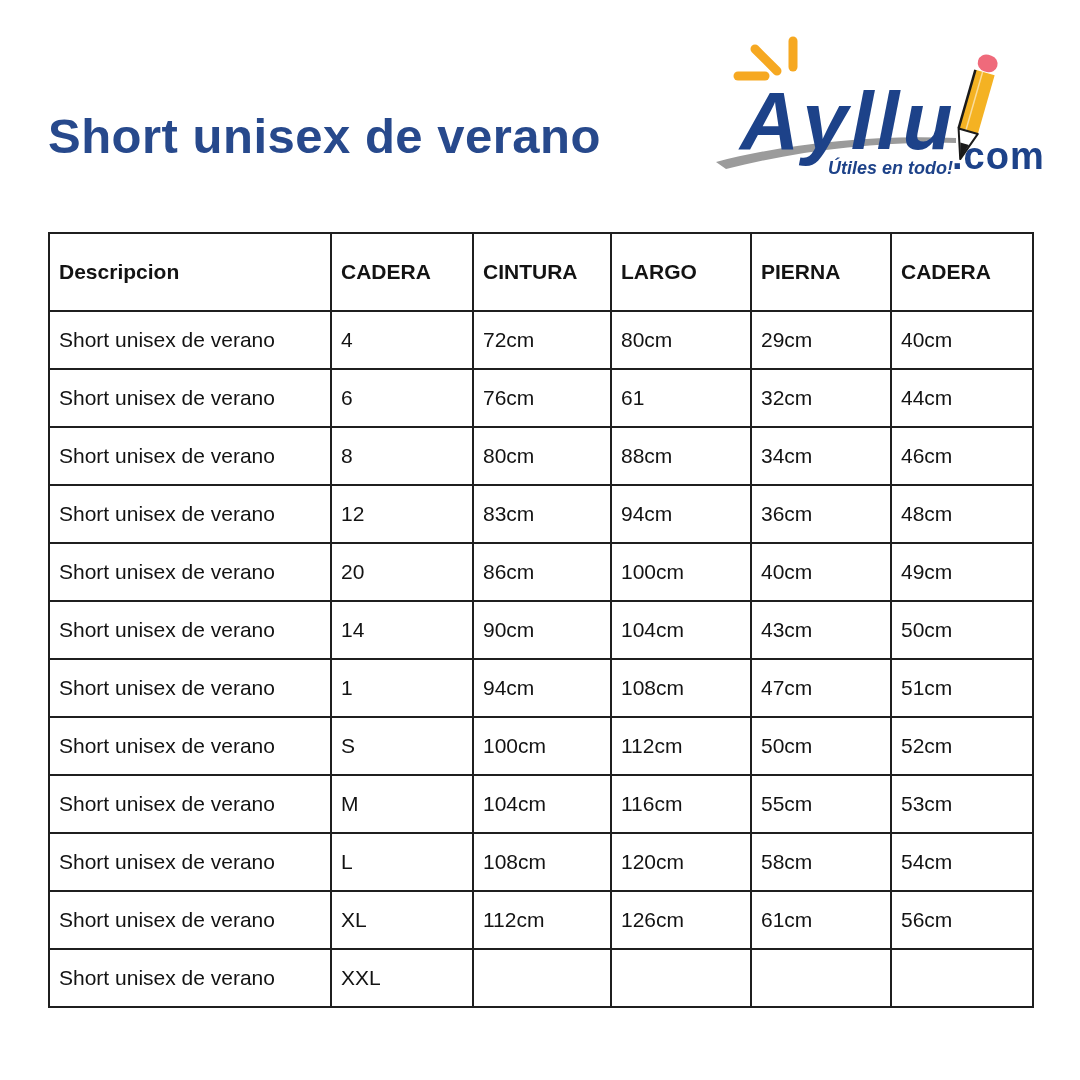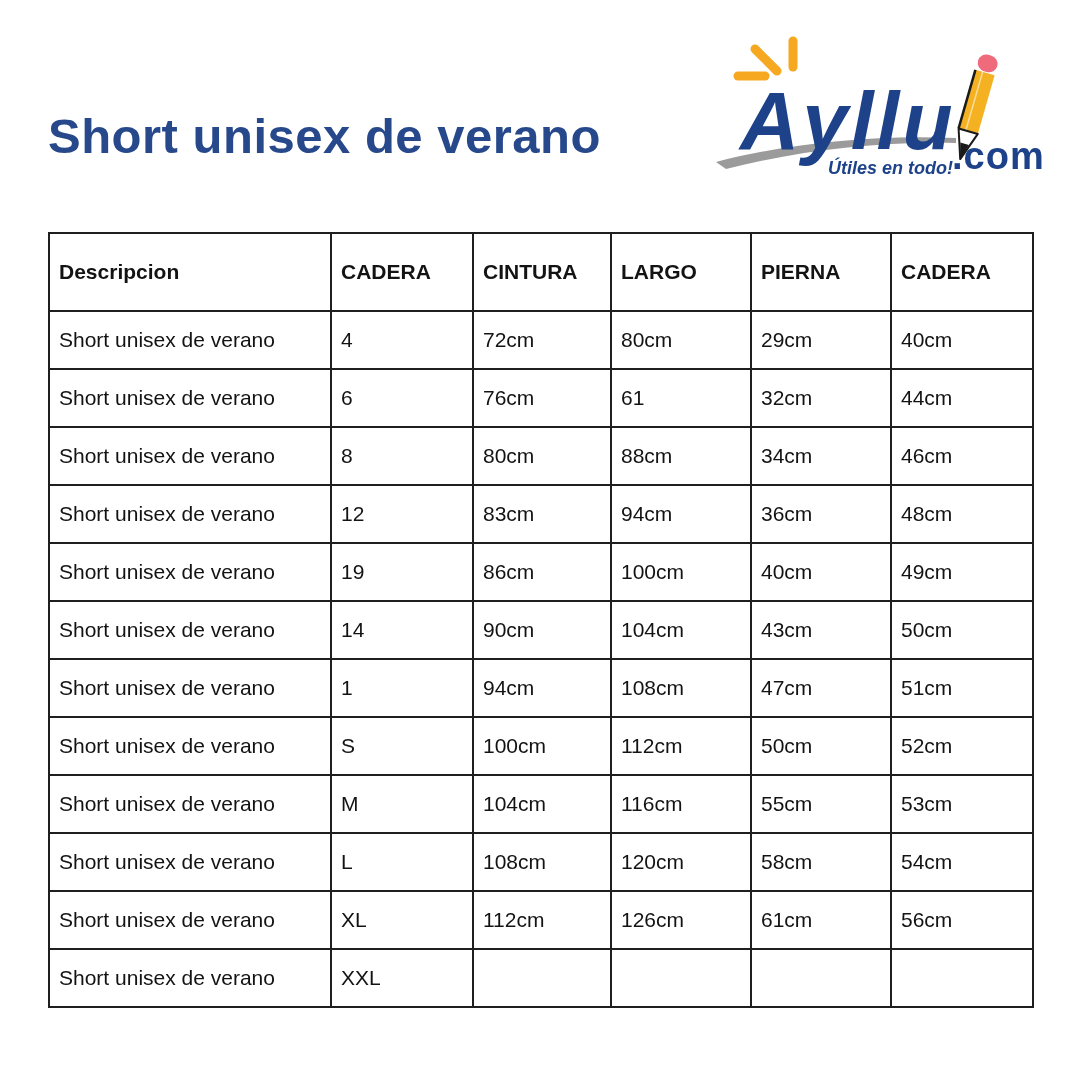--- a/index.html
+++ b/index.html
@@ -152,21 +152,21 @@
         <tr>
           <td>Short unisex de verano</td>
           <td>12</td>
           <td>83cm</td>
           <td>94cm</td>
           <td>36cm</td>
           <td>48cm</td>
         </tr>
         <tr>
           <td>Short unisex de verano</td>
-          <td>19</td>
+          <td>20</td>
           <td>86cm</td>
           <td>100cm</td>
           <td>40cm</td>
           <td>49cm</td>
         </tr>
         <tr>
           <td>Short unisex de verano</td>
           <td>14</td>
           <td>90cm</td>
           <td>104cm</td>

